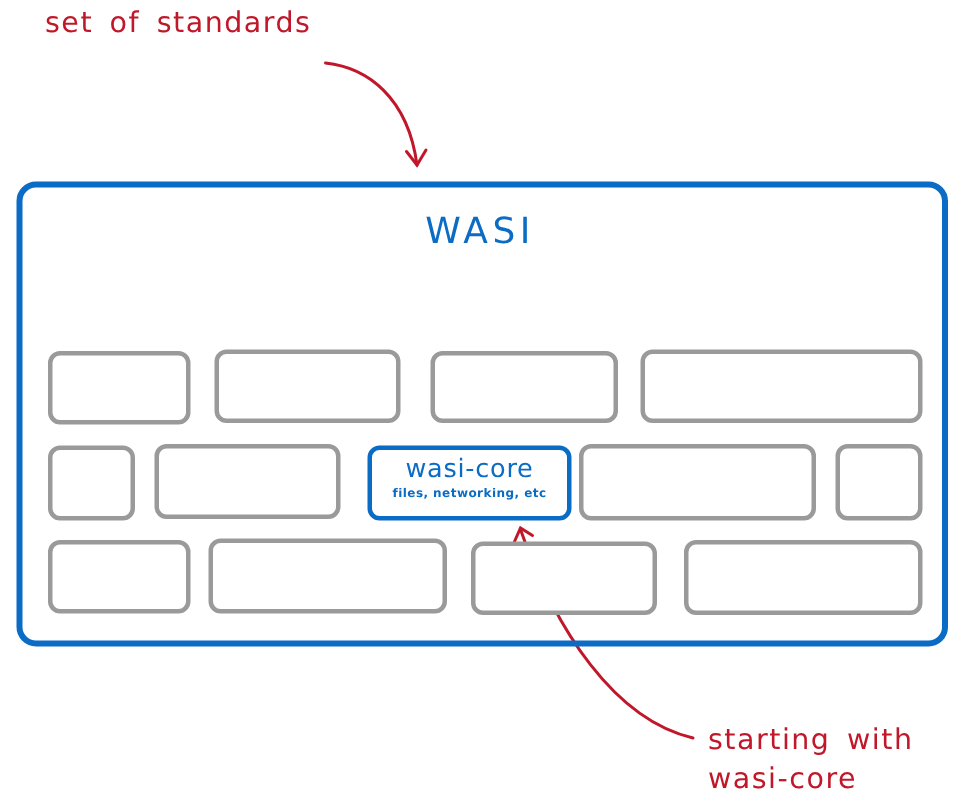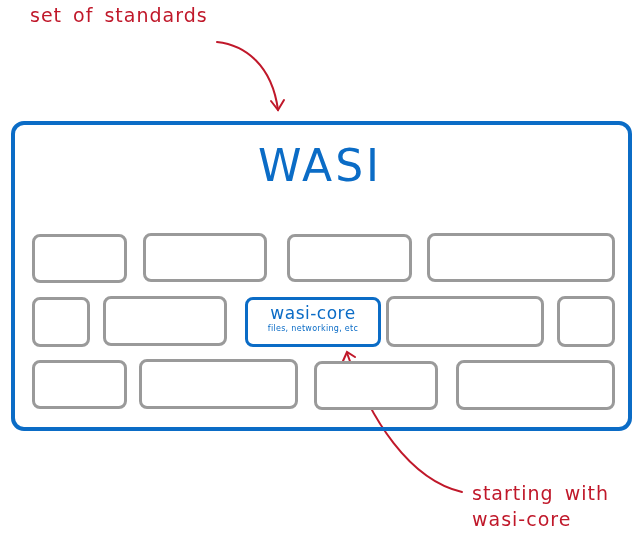--- a/index.html
+++ b/index.html
@@ -1,25 +1,25 @@
 <!DOCTYPE html>
 <html><head>
 <meta charset="utf-8">
 <style>
   html, body { margin: 0; padding: 0; background: #ffffff; }
   body { width: 640px; height: 537px; position: relative; overflow: hidden; font-family: "DejaVu Sans", sans-serif; }
   .note { position: absolute; color: #c0182a; font-size: 19px; letter-spacing: 1px; line-height: 26px; word-spacing: 4px; }
   #note-top { left: 30px; top: 2px; }
   #note-bottom { left: 472px; top: 480px; text-align: left; width: 160px; }
   .outer { position: absolute; left: 11px; top: 121px; width: 613px; height: 302px; border: 4px solid #0b6cc6; border-radius: 13px; }
-  .title { position: absolute; left: 0; top: 140px; width: 640px; text-align: center; color: #0b6cc6; font-size: 44px; letter-spacing: 3px; }
+  .title { position: absolute; left: 0; top: 140px; width: 640px; text-align: center; color: #0b6cc6; font-size: 24px; letter-spacing: 3px; }
   .block { position: absolute; border: 3px solid #9a9a9a; border-radius: 8px; box-sizing: border-box; background: #fff; }
   .core { position: absolute; left: 245px; top: 297px; width: 136px; height: 50px; border: 3px solid #0b6cc6; border-radius: 8px; box-sizing: border-box; text-align: center; color: #0b6cc6; }
   .core-title { font-size: 17px; margin-top: 3px; letter-spacing: 0.5px; }
-  .core-sub { font-size: 8px; margin-top: 1px; letter-spacing: 0.3px; }
+  .core-sub { font-size: 8px; margin-top: 1px; letter-spacing: 0.3px; font-weight: bold; }
   svg.arrows { position: absolute; left: 0; top: 0; }
 </style>
 </head>
 <body>
 
 <div id="note-top" class="note">
   <div>set of standards</div>
 </div>
 
 <svg class="arrows" width="640" height="537">

